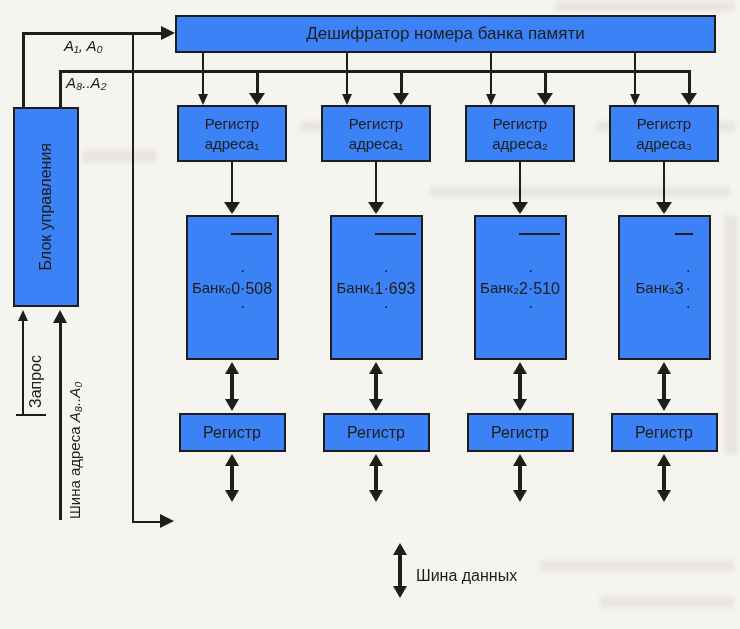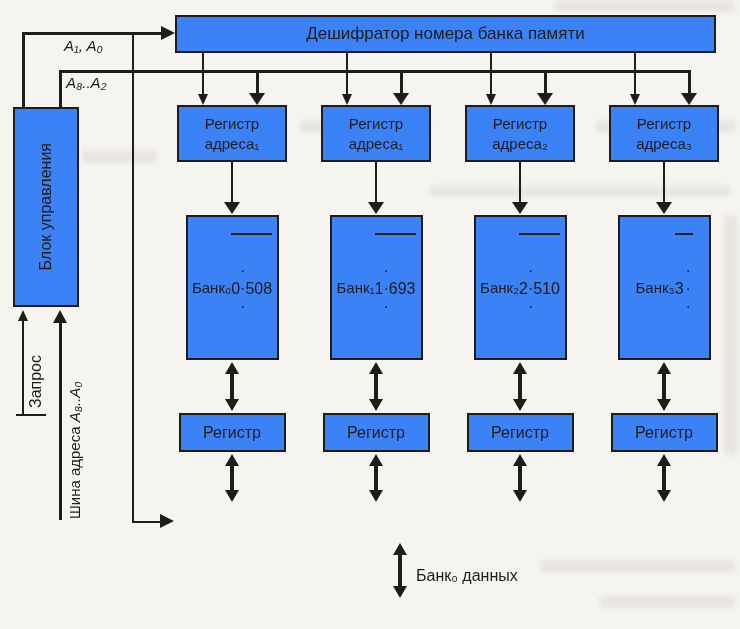--- a/index.html
+++ b/index.html
@@ -158,21 +158,21 @@
     <span>Регистр</span>
   </div>
   <div class="tri h-up-mid" style="left:657px;top:454px;"></div>
   <div class="ln" style="left:662px;top:463px;width:4px;height:30px;"></div>
   <div class="tri h-down-mid" style="left:657px;top:490px;"></div>
 
 
   <div class="tri h-up-mid" style="left:393px;top:543px;"></div>
   <div class="ln" style="left:398px;top:552px;width:4px;height:36px;"></div>
   <div class="tri h-down-mid" style="left:393px;top:586px;"></div>
-  <div class="lbl" style="left:416px;top:567px;font-size:16px;">Банк₀ данных</div>
+  <div class="lbl" style="left:416px;top:567px;font-size:16px;">Шина данных</div>
 
   <div class="tri h-up-thin" style="left:18px;top:310px;"></div>
   <div class="ln" style="left:22px;top:319px;width:2px;height:97px;"></div>
   <div class="ln" style="left:16px;top:414px;width:30px;height:2px;"></div>
   <div class="lbl vtext" style="left:27px;top:336px;height:72px;font-size:16px;">Запрос</div>
 
   <div class="tri h-up-fat" style="left:52.5px;top:310px;"></div>
   <div class="ln" style="left:58.5px;top:321px;width:3px;height:199px;"></div>
   <div class="lbl vtext" style="left:66px;top:327px;height:192px;font-size:15px;">
     <span>Шина адреса </span><span class="ital">A₈..A₀</span>

